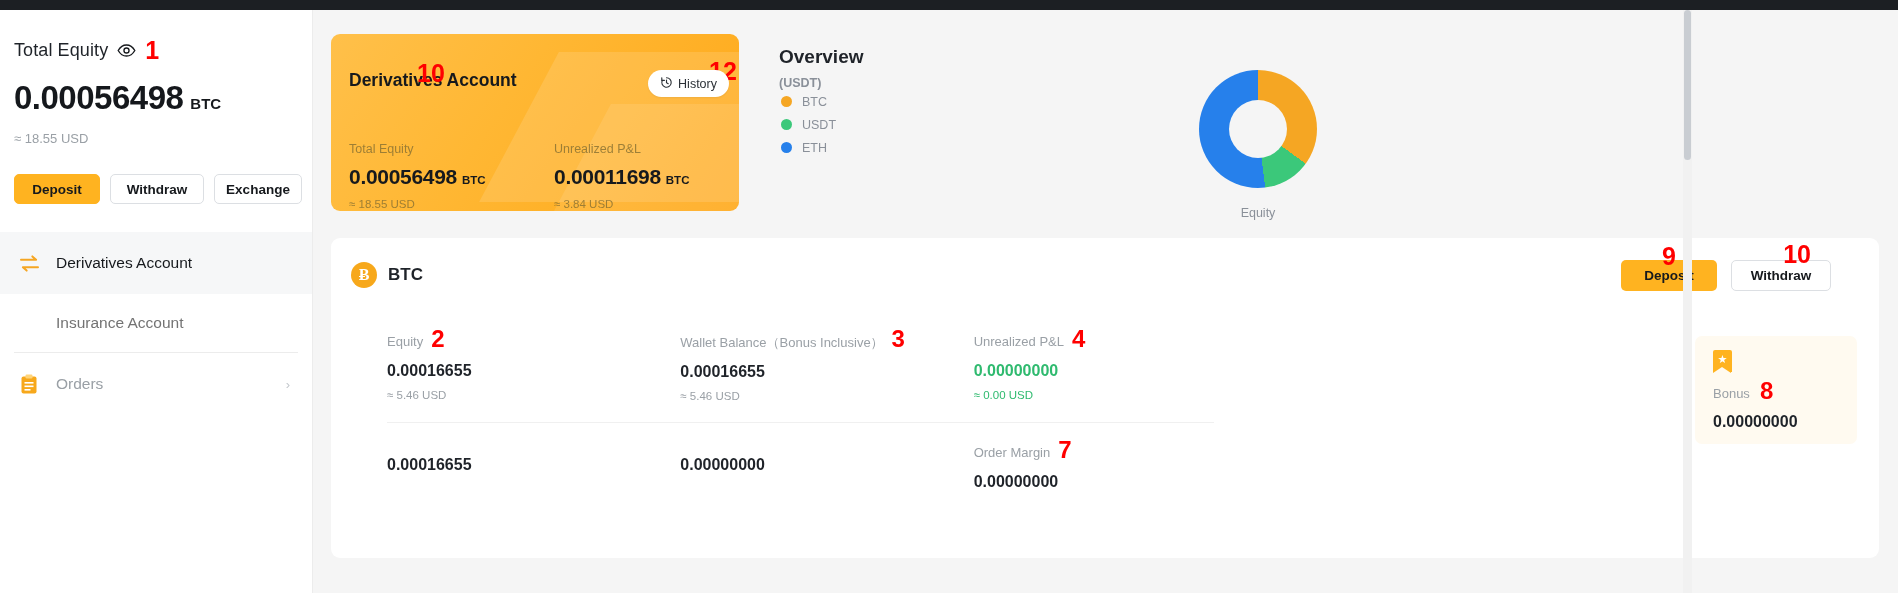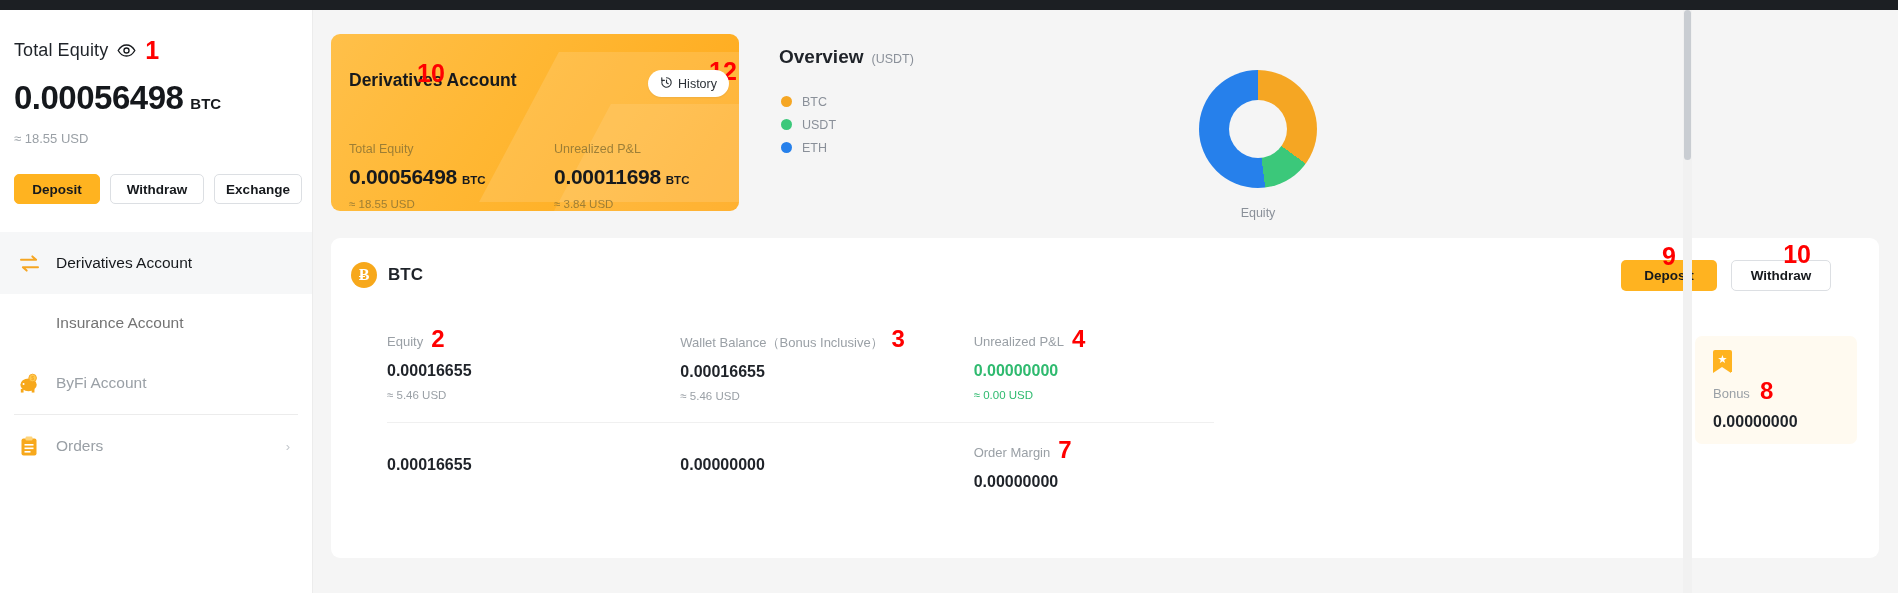--- a/index.html
+++ b/index.html
@@ -93,23 +93,23 @@
   .dcard-stats { position: absolute; left: 18px; top: 108px; display: flex; gap: 0; }
   .dstat { width: 205px; }
   .dstat .lbl { font-size: 12.5px; color: #8d7433; opacity: .85; }
   .dstat .val { margin-top: 9px; display: flex; align-items: baseline; gap: 5px; }
   .dstat .val .n { font-size: 21px; font-weight: 700; color: #16191d; letter-spacing: -.3px; }
   .dstat .val .u { font-size: 11.5px; font-weight: 700; color: #16191d; }
   .dstat .usd { margin-top: 9px; font-size: 11.5px; color: #8d7433; opacity: .85; }
 
   
   .overview { position: absolute; left: 466px; top: 36px; width: 1100px; }
-  .ov-head { display: flex; align-items: baseline; gap: 8px; }
+  .ov-head { display: flex; align-items: baseline; gap: 8px; flex-direction: column; }
   .ov-title { font-size: 19px; font-weight: 700; color: #1f2329; }
-  .ov-sub { font-size: 12.5px; color: #8a9099; font-weight: 400; }
+  .ov-sub { font-size: 12.5px; color: #8a9099; font-weight: 700; }
   .legend { position: absolute; left: 2px; top: 44px; }
   .legend-row { display: flex; align-items: center; gap: 10px; height: 23px; }
   .legend-dot { width: 11px; height: 11px; border-radius: 50%; }
   .legend-txt { font-size: 12.5px; color: #8a9099; }
   .donuts { position: absolute; left: 420px; top: 24px; display: flex; gap: 200px; }
   .donut-wrap { display: flex; flex-direction: column; align-items: center; }
   .donut { width: 118px; height: 118px; border-radius: 50%; position: relative; }
   .donut .hole {
     position: absolute; left: 50%; top: 50%; transform: translate(-50%,-50%);
     width: 58px; height: 58px; border-radius: 50%; background: #f5f5f5;
@@ -214,33 +214,20 @@
               <path d="M20 13H4l4 3.5"></path>
           </svg>
         </span>
         <span class="txt">Derivatives Account</span>
       </div>
 
       <div class="nav-sub">
         <span class="txt">Insurance Account</span>
       </div>
 
-      <div class="nav-item">
-        <span class="ico">
-          <svg width="22" height="20" viewBox="0 0 24 22">
-            <ellipse cx="11.5" cy="13" rx="9" ry="7" fill="#f7a81b"></ellipse>
-            <circle cx="16" cy="5.5" r="4.2" fill="#ffc94d" stroke="#f5a623" stroke-width="1"></circle>
-            <text x="16" y="8" font-size="5.5" text-anchor="middle" fill="#f5a623" font-family="Liberation Sans, sans-serif" font-weight="bold">$</text>
-            <rect x="3" y="17.5" width="3" height="4" fill="#f7a81b"></rect>
-            <rect x="15" y="17.5" width="3" height="4" fill="#f7a81b"></rect>
-            <circle cx="6" cy="12" r="1.1" fill="#fff"></circle>
-          </svg>
-        </span>
-        <span class="txt">ByFi Account</span>
-      </div>
 
       <div class="nav-divider"></div>
 
       <div class="nav-item">
         <span class="ico">
           <svg width="18" height="20" viewBox="0 0 18 20">
             <rect x="1.5" y="2.5" width="15" height="17" rx="2" fill="#f7a81b"></rect>
             <rect x="5.5" y="0.5" width="7" height="4" rx="1.2" fill="#ffd479"></rect>
             <rect x="4.5" y="8" width="9" height="1.6" fill="#fff"></rect>
             <rect x="4.5" y="11.5" width="9" height="1.6" fill="#fff"></rect>

